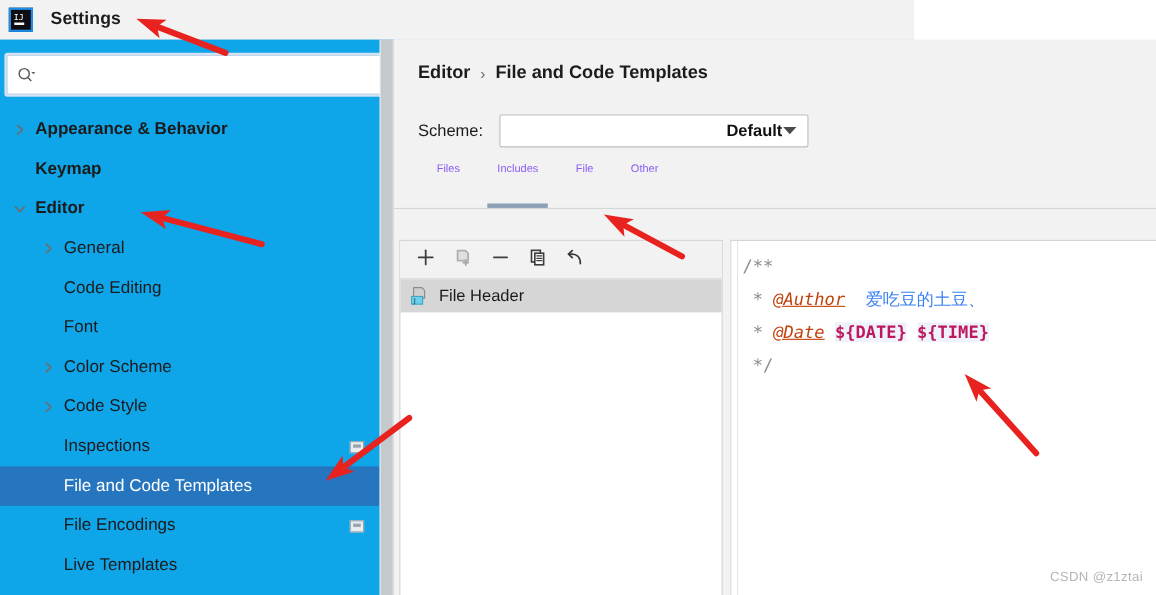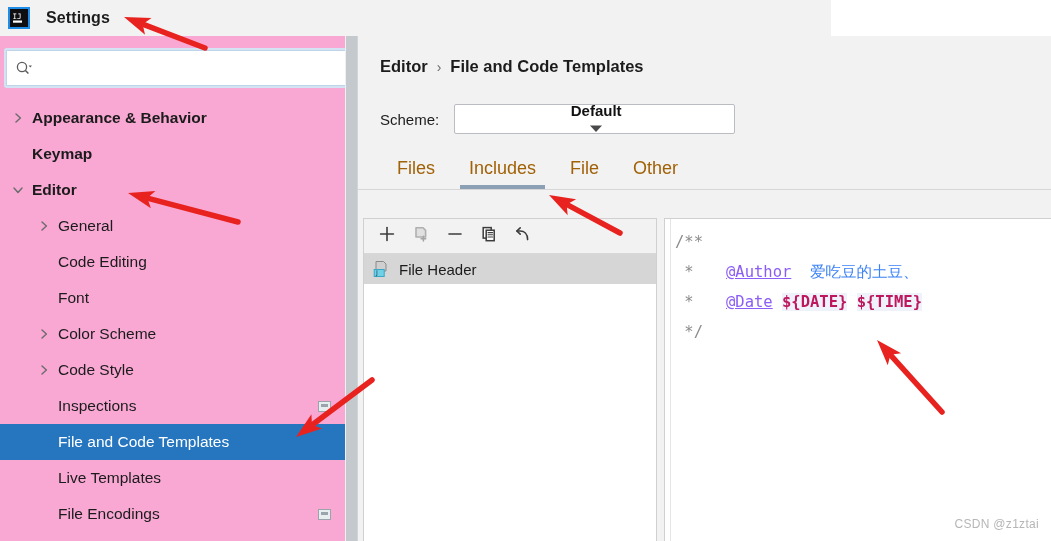--- a/index.html
+++ b/index.html
@@ -41,21 +41,21 @@
     color: #1c1c1c;
     letter-spacing: .1px;
     font-weight: bold;
   }
 
   
   #sidebar {
     position: absolute;
     left: 0; top: 36px;
     width: 358px; height: 505px;
-    background: #f9a8d4;
+    background: #0ea5e9;
     box-sizing: border-box;
   }
   #search-wrap {
     position: absolute;
     left: 6px; top: 14px;
     width: 341px; height: 36px;
     background: #ffffff;
     border: 1px solid #bfd4e8;
     box-shadow: 0 0 0 2px #d3e3f3;
     box-sizing: border-box;
@@ -170,44 +170,42 @@
   }
   #scheme-label { font-size: 15px; color: #1c1c1c; }
   #scheme-select {
     margin-left: 15px;
     width: 281px; height: 30px;
     background: #ffffff;
     border: 1px solid #b9bdc1;
     box-sizing: border-box;
     display: flex;
     align-items: center;
-    justify-content: center;
+    justify-content: flex-end;
     padding: 0 9px 0 12px;
     border-radius: 2px;
-    flex-direction: column;
   }
   #scheme-value { font-size: 15px; font-weight: bold; color: #111; }
 
   #tabbar {
     position: absolute;
     left: 0; top: 112px;
     width: 693px; height: 42px;
     border-bottom: 1px solid #d6d6d6;
     display: flex;
     align-items: flex-start;
     padding-left: 22px;
     box-sizing: border-box;
   }
   .tab {
     height: 41px;
     display: flex;
-    align-items: center;
     padding: 0 17px;
-    font-size: 18px;
-    color: #a16207;
+    font-size: 10px;
+    color: #8b5cf6;
     position: relative;
     box-sizing: border-box;
   }
   .tab.active::after {
     content: "";
     position: absolute;
     left: 8px; right: 8px; bottom: 0;
     height: 4px;
     background: #8ba0b5;
   }
@@ -267,23 +265,23 @@
   #code {
     position: absolute;
     left: 10px; top: 8px; right: 0;
     font-family: "DejaVu Sans Mono", monospace;
     font-size: 15.5px;
     line-height: 30px;
     color: #8c8c8c;
     white-space: pre;
   }
   .cm-tag {
-    color: #8b5cf6;
+    color: #c2410c;
+    font-style: italic;
     text-decoration: underline;
-    margin-left: 23px;
   }
   .cm-author {
     color: #3b82f6;
   }
   .cm-var {
     color: #be185d;
     font-weight: bold;
     background: #eff2fb;
   }
 
@@ -381,25 +379,25 @@
         <span class="lbl">Code Style</span>
       </div>
       <div class="tree-row depth1 noarrow">
         <span class="lbl">Inspections</span>
         <span class="badge-icon"></span>
       </div>
       <div class="tree-row depth1 selected noarrow">
         <span class="lbl">File and Code Templates</span>
       </div>
       <div class="tree-row depth1 noarrow">
-        <span class="lbl">Live Templates</span>
-      </div>
-      <div class="tree-row depth1 noarrow">
         <span class="lbl">File Encodings</span>
         <span class="badge-icon"></span>
+      </div>
+      <div class="tree-row depth1 noarrow">
+        <span class="lbl">Live Templates</span>
       </div>
     </div>
 
   <div id="sidebar-scrollbar">
     <div id="sidebar-scrollbar-thumb"></div>
   </div>
 </div>
 <div id="sidebar-divider"></div>
 
 <div id="right">

